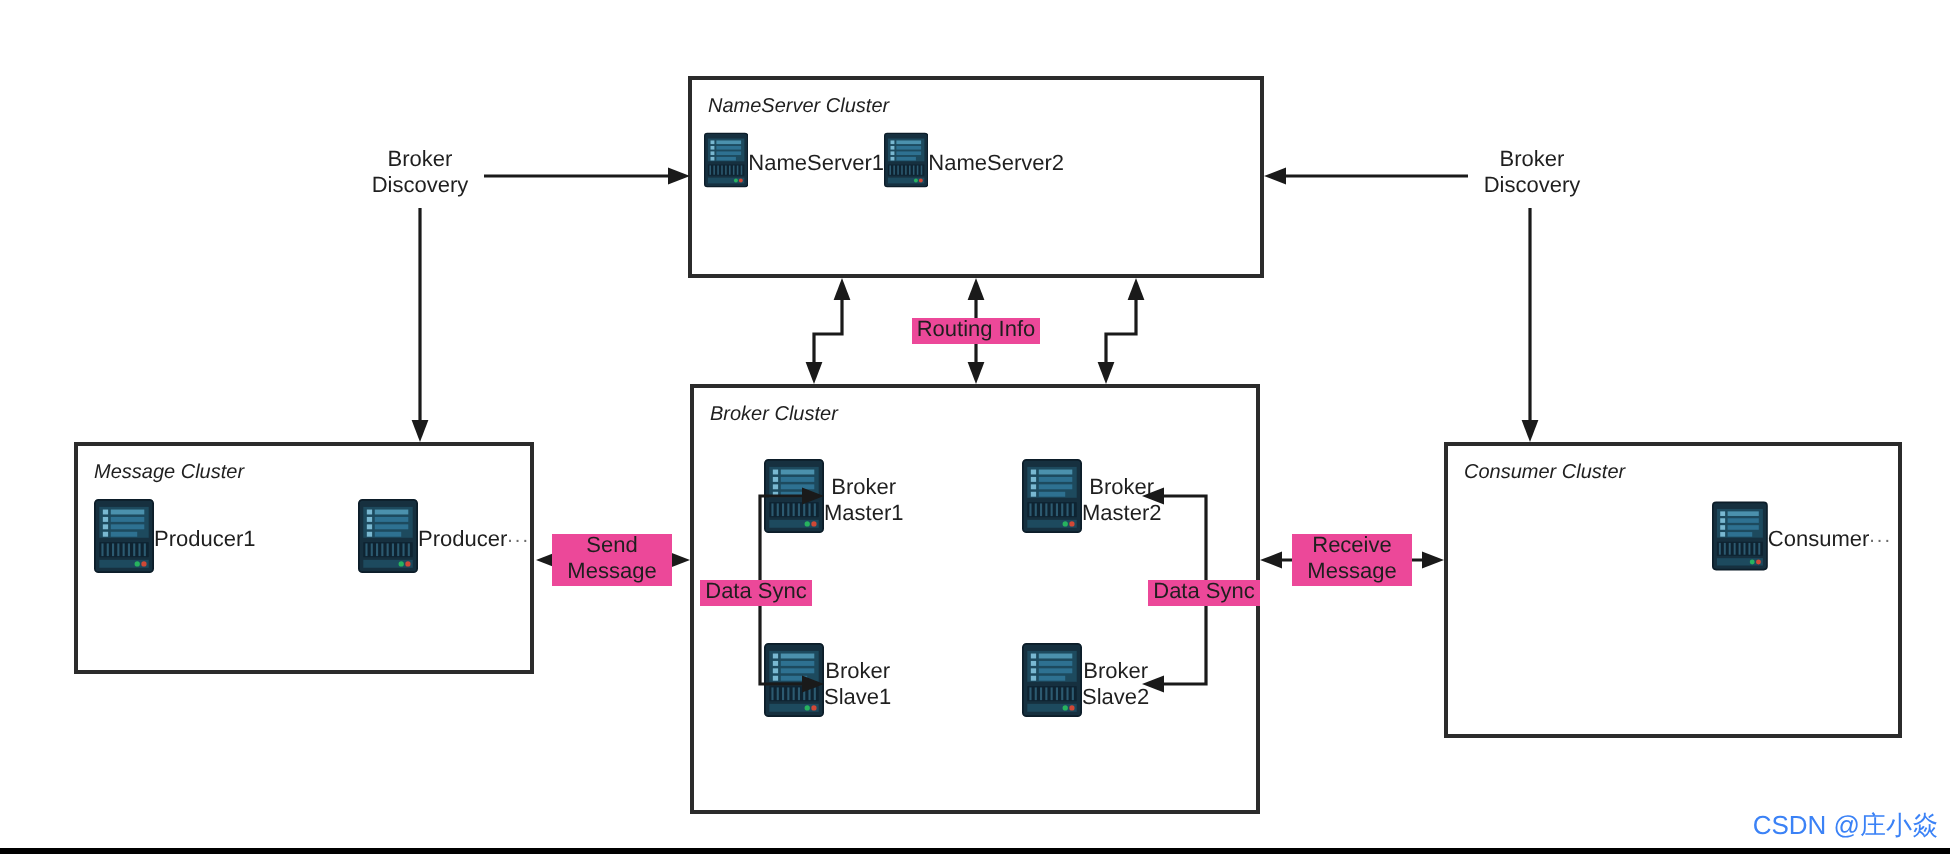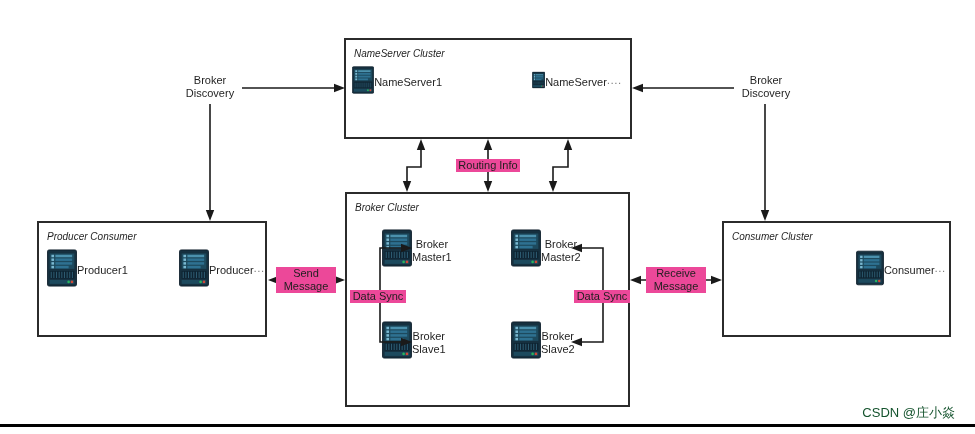--- a/index.html
+++ b/index.html
@@ -12,21 +12,21 @@
   .node{position:absolute;display:flex;flex-direction:row;align-items:center;}
   .server{display:block;}
   .server.lg{width:36px;height:44px;}
   .server.sm{width:30px;height:40px;}
   .nlabel{margin-top:5px;font-size:11px;line-height:12.5px;text-align:center;white-space:nowrap;color:#1f1f1f;}
   .nell{margin-top:2px;font-size:10px;color:#6d6d6d;letter-spacing:1px;line-height:10px;}
   .overlay{position:absolute;left:0;top:0;width:975px;height:434px;pointer-events:none;}
   .clabel{position:absolute;font-size:11px;line-height:13px;text-align:center;color:#1f1f1f;background:#ec4899;white-space:nowrap;}
   .clabel.nobg{background:transparent;}
   .bottom-rule{position:absolute;left:0;top:424px;width:975px;height:3px;background:#000000;}
-  .watermark{position:absolute;top:404px;right:20px;font-size:13px;color:#14532d;white-space:nowrap;}
+  .watermark{position:absolute;top:404px;right:6px;font-size:13px;color:#3b82f6;white-space:nowrap;}
 </style>
 </head>
 <body>
 
 <div class="canvas">
 
   <svg width="0" height="0" style="position:absolute" aria-hidden="true">
     <defs>
       <g id="srv">
         <rect x="0.5" y="0.5" width="33" height="41" rx="2" fill="#16303f" stroke="#0c1d29" stroke-width="1"></rect>
@@ -58,38 +58,37 @@
     </defs>
   </svg>
 
   <div class="box" style="left:344px;top:38px;width:288px;height:101px">
     <span class="box-title">NameServer Cluster</span>
   </div>
   <div class="box" style="left:345px;top:192px;width:285px;height:215px">
     <span class="box-title">Broker Cluster</span>
   </div>
   <div class="box" style="left:37px;top:221px;width:230px;height:116px">
-    <span class="box-title">Producer Consumer</span>
+    <span class="box-title">Message Cluster</span>
   </div>
-  <div class="box" style="left:722px;top:221px;width:229px;height:116px">
+  <div class="box" style="left:722px;top:221px;width:229px;height:148px">
     <span class="box-title">Consumer Cluster</span>
   </div>
 
   <div class="node" style="left:352px;top:58px;width:90px">
     <svg class="server lg" viewBox="0 0 34 42">
         <use href="#srv"></use>
       </svg>
     <div class="nlabel">NameServer1</div>
   </div>
-  <div class="node" style="left:532px;top:58px;width:90px">
+  <div class="node" style="left:442px;top:58px;width:90px">
     <svg class="server lg" viewBox="0 0 34 42">
         <use href="#srv"></use>
       </svg>
-    <div class="nlabel">NameServer</div>
-    <div class="nell">....</div>
+    <div class="nlabel">NameServer2</div>
   </div>
 
   <div class="node" style="left:382px;top:228px;width:90px">
     <svg class="server sm" viewBox="0 0 34 42">
         <use href="#srv"></use>
       </svg>
     <div class="nlabel"><span>Broker</span><br><span>Master1</span></div>
   </div>
   <div class="node" style="left:511px;top:228px;width:90px">
     <svg class="server sm" viewBox="0 0 34 42">

